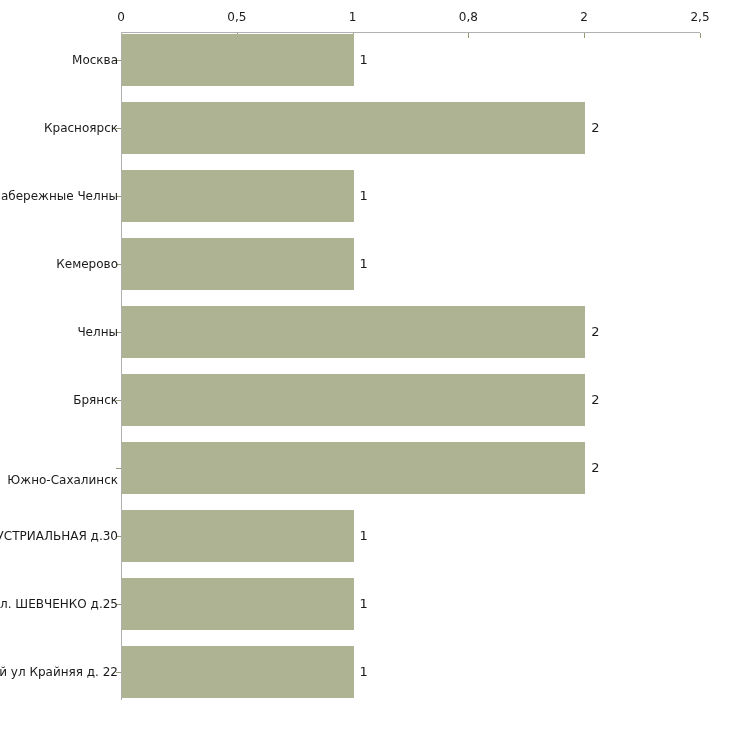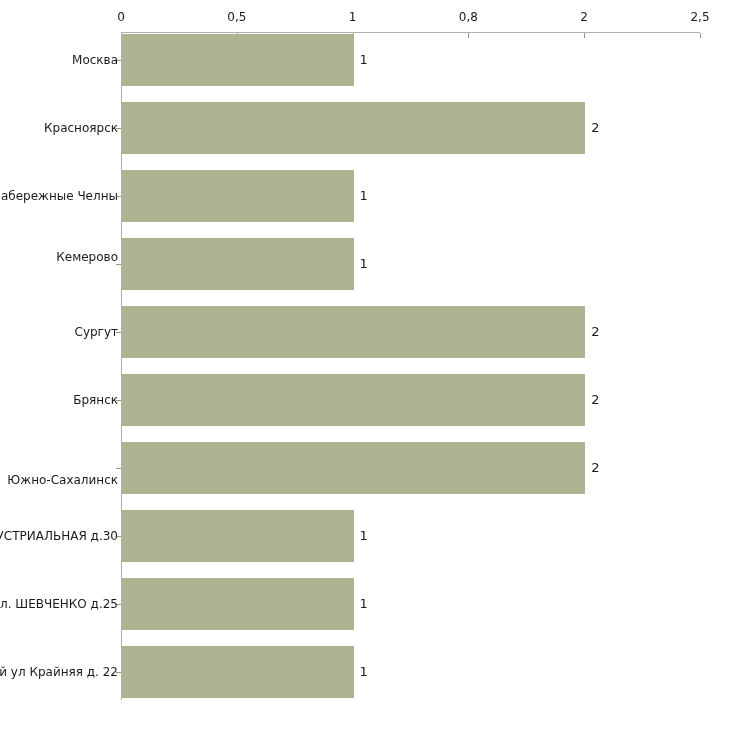--- a/index.html
+++ b/index.html
@@ -129,27 +129,27 @@
         <div class="bar-value" style="left: 591.2px; top: 120px;">2</div>
       </div>
       <div class="row" style="top: 0px;">
         <div class="yaxis-tick" style="top: 196px;"></div>
         <div class="cat-label" style="top: 189px;">Набережные Челны</div>
         <div class="bar" style="top: 170px; height: 52px; width: 231.6px; background: rgb(174, 179, 147);"></div>
         <div class="bar-value" style="left: 359.6px; top: 188px;">1</div>
       </div>
       <div class="row" style="top: 0px;">
         <div class="yaxis-tick" style="top: 264px;"></div>
-        <div class="cat-label" style="top: 250px;">Кемерово</div>
+        <div class="cat-label" style="top: 257px;">Кемерово</div>
         <div class="bar" style="top: 238px; height: 52px; width: 231.6px; background: rgb(174, 179, 147);"></div>
         <div class="bar-value" style="left: 359.6px; top: 256px;">1</div>
       </div>
       <div class="row" style="top: 0px;">
         <div class="yaxis-tick" style="top: 332px;"></div>
-        <div class="cat-label" style="top: 325px;">Сургут</div>
+        <div class="cat-label" style="top: 325px;">Челны</div>
         <div class="bar" style="top: 306px; height: 52px; width: 463.2px; background: rgb(174, 179, 147);"></div>
         <div class="bar-value" style="left: 591.2px; top: 324px;">2</div>
       </div>
       <div class="row" style="top: 0px;">
         <div class="yaxis-tick" style="top: 400px;"></div>
         <div class="cat-label" style="top: 393px; text-align: right;">Брянск</div>
         <div class="bar" style="top: 374px; height: 52px; width: 463.2px; background: rgb(174, 179, 147);"></div>
         <div class="bar-value" style="left: 591.2px; top: 392px;">2</div>
       </div>
       <div class="row" style="top: 0px;">

